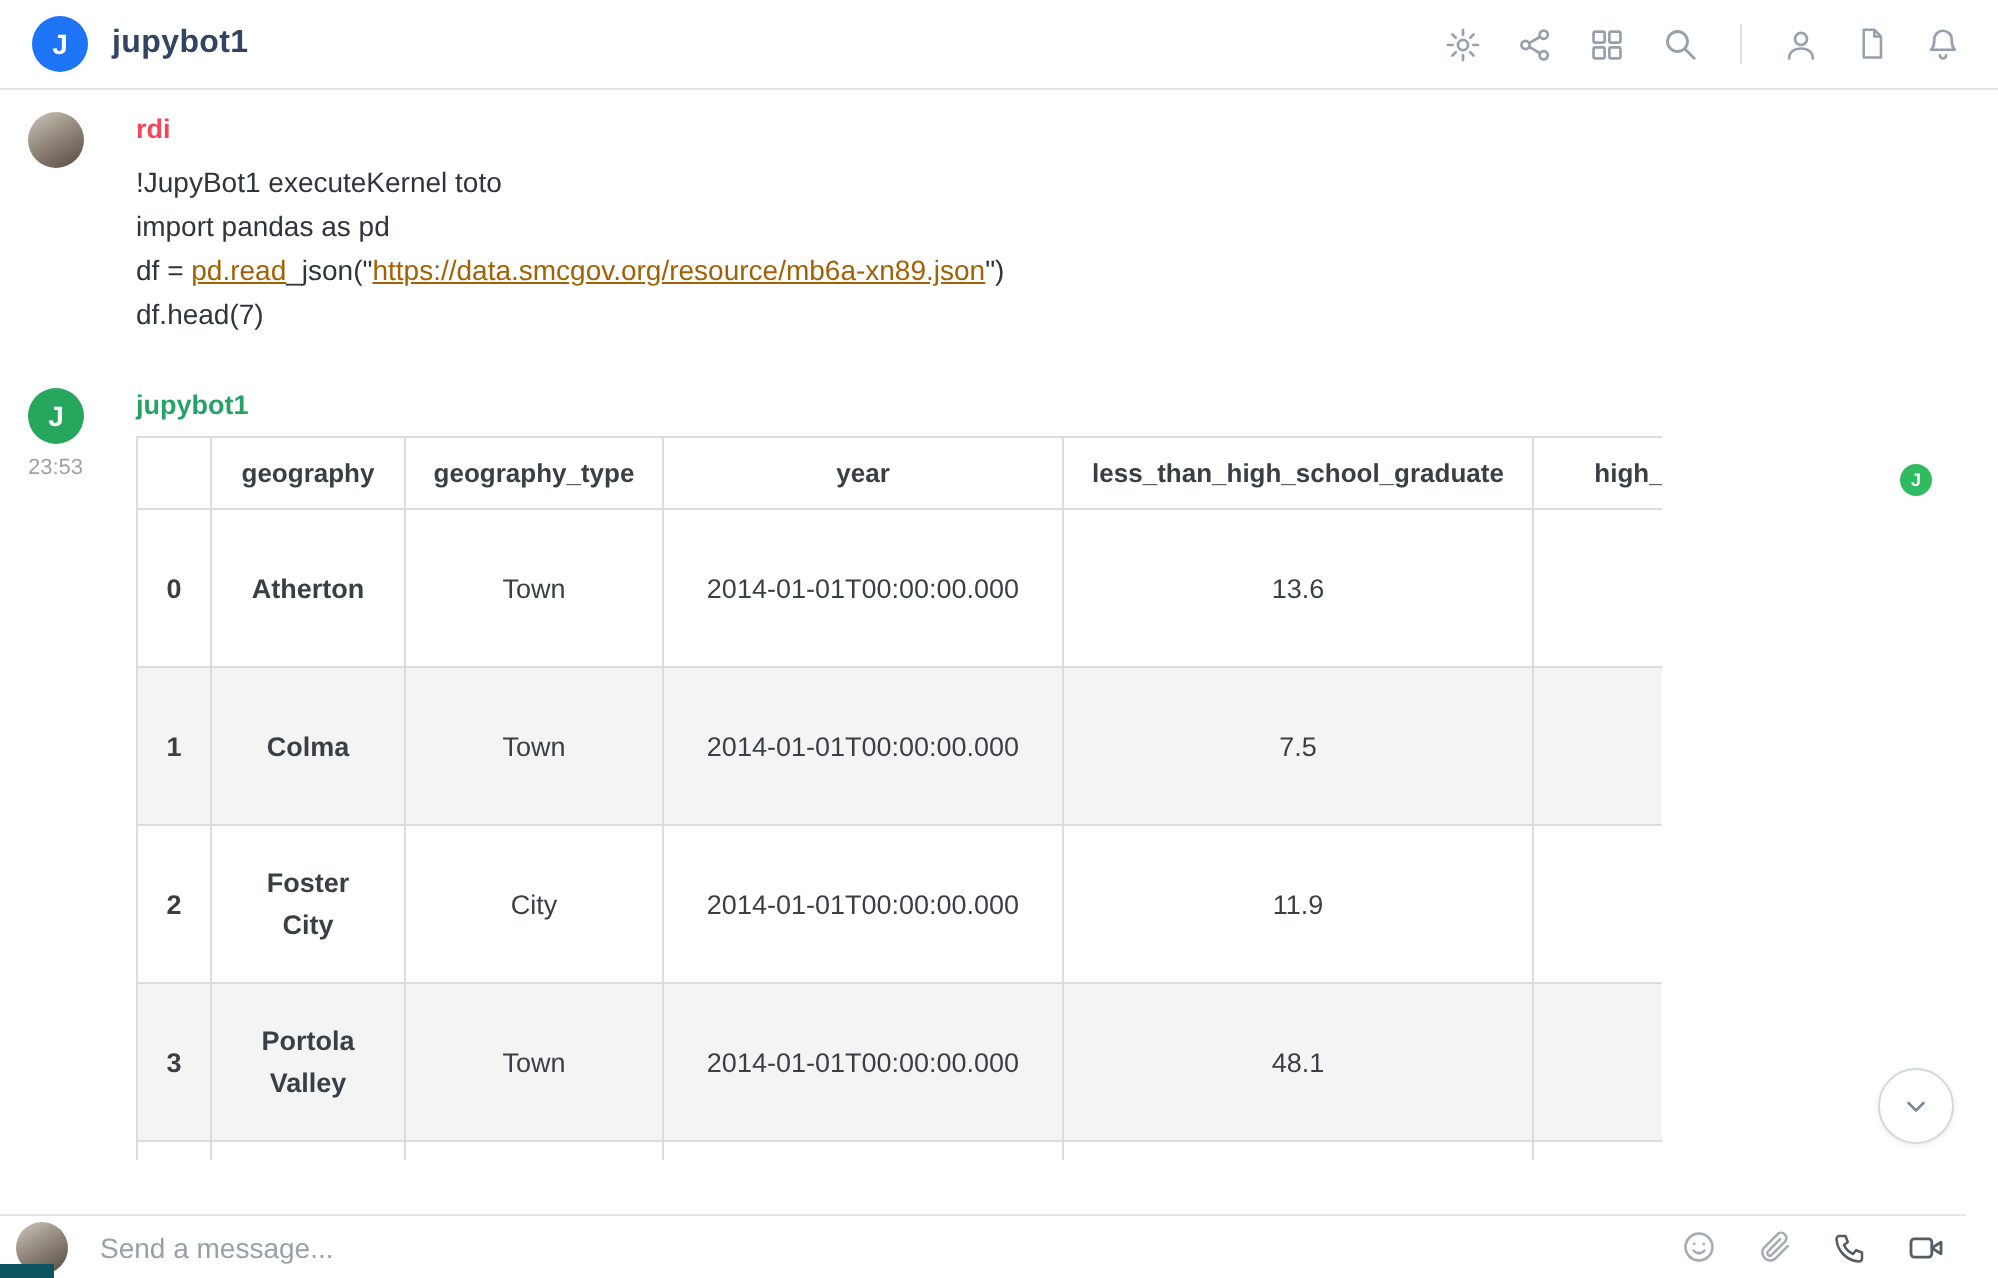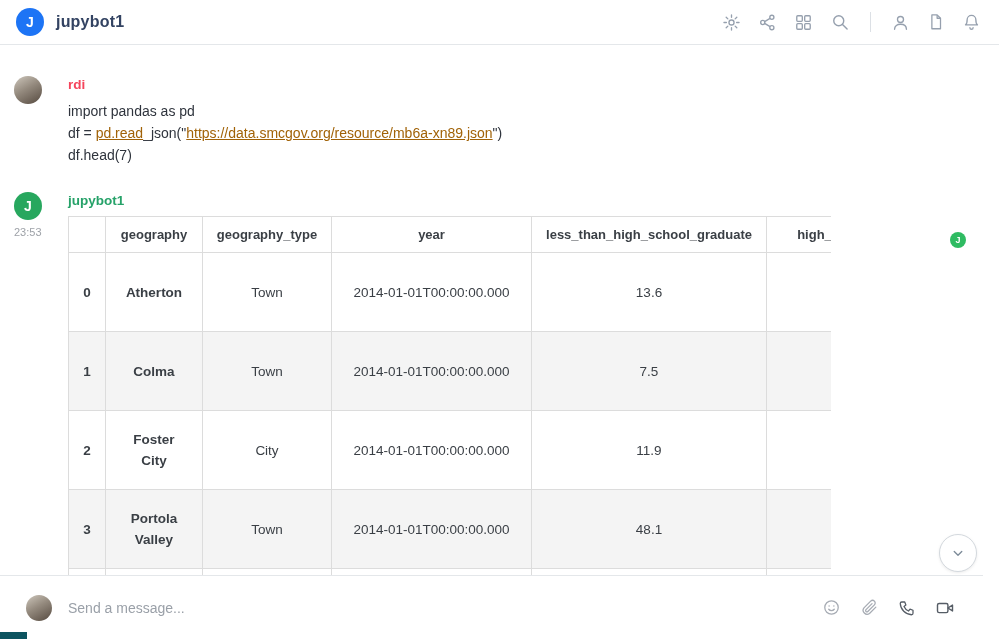--- a/index.html
+++ b/index.html
@@ -37,21 +37,21 @@
   .topbar-icons { margin-left: auto; display: flex; align-items: center; gap: 13px; }
   .icon-btn {
     background: none; border: none; padding: 2px;
     color: #96a0ae; display: flex; align-items: center; cursor: pointer;
   }
   .icon-divider { width: 1px; height: 20px; background: #dce0e5; margin: 0 5px; }
 
   
   .chat {
     position: absolute; top: 46px; bottom: 48px; left: 0; right: 0;
-    overflow: hidden; padding-top: 30px;
+    overflow: hidden; padding-top: 10px;
   }
   .message { display: flex; padding: 0 20px 0 14px; margin-bottom: 26px; }
   .gutter { width: 54px; flex: none; display: flex; flex-direction: column; align-items: flex-start; gap: 6px; }
   .msg-avatar { width: 28px; height: 28px; font-size: 14px; }
   .msg-body { flex: 1; min-width: 0; }
   .username { font-size: 13.5px; font-weight: 700; margin: 1px 0 8px 0; cursor: pointer; }
   .username.red   { color: #f5455c; }
   .username.green { color: #26a269; }
   .msg-line { font-size: 14px; line-height: 22px; color: #2f343d; }
   .msg-link { color: #a16207; text-decoration: underline; cursor: pointer; }
@@ -90,24 +90,24 @@
     position: absolute; right: 22px; top: 534px;
     width: 38px; height: 38px; border-radius: 50%;
     background: #fff; border: 1px solid #d4d9de;
     display: flex; align-items: center; justify-content: center;
     box-shadow: 0 1px 3px rgba(0,0,0,.08);
     color: #7d8b99; cursor: pointer; padding: 0;
   }
 
   
   .composer {
-    position: absolute; left: 0; right: 16px; bottom: 0; height: 64px;
+    position: absolute; left: 0; right: 16px; bottom: 0; height: 32px;
     border-top: 1px solid #e4e7ea; background: #fff;
     display: flex; align-items: center;
-    padding: 0 26px; gap: 14px;
+    padding: 0 8px; gap: 14px;
   }
   .composer-avatar { width: 26px; height: 26px; }
   .composer-input {
     flex: 1; border: none; outline: none;
     font-size: 14px; color: #2f343d; background: transparent;
     font-family: "Liberation Sans", "DejaVu Sans", sans-serif;
   }
   .composer-input::placeholder { color: #9aa0a8; }
   .composer-icons { display: flex; align-items: center; gap: 15px; }
   .icon-light { color: #a6abb3; }
@@ -180,20 +180,21 @@
 
 <main class="chat">
 
   <div class="message">
     <div class="gutter">
       <div class="avatar avatar-photo msg-avatar"></div>
     </div>
     <div class="msg-body">
       <div class="username red">rdi</div>
       <div>
+          <div class="msg-line"><span>!JupyBot1 executeKernel toto</span></div>
           <div class="msg-line"><span>import pandas as pd</span></div>
           <div class="msg-line"><span>df = </span><a class="msg-link">pd.read</a><span>_json("</span><a class="msg-link">https://data.smcgov.org/resource/mb6a-xn89.json</a><span>")</span></div>
           <div class="msg-line"><span>df.head(7)</span></div>
         </div>
     </div>
   </div>
 
   <div class="message">
     <div class="gutter">
       <div class="avatar avatar-green msg-avatar">

